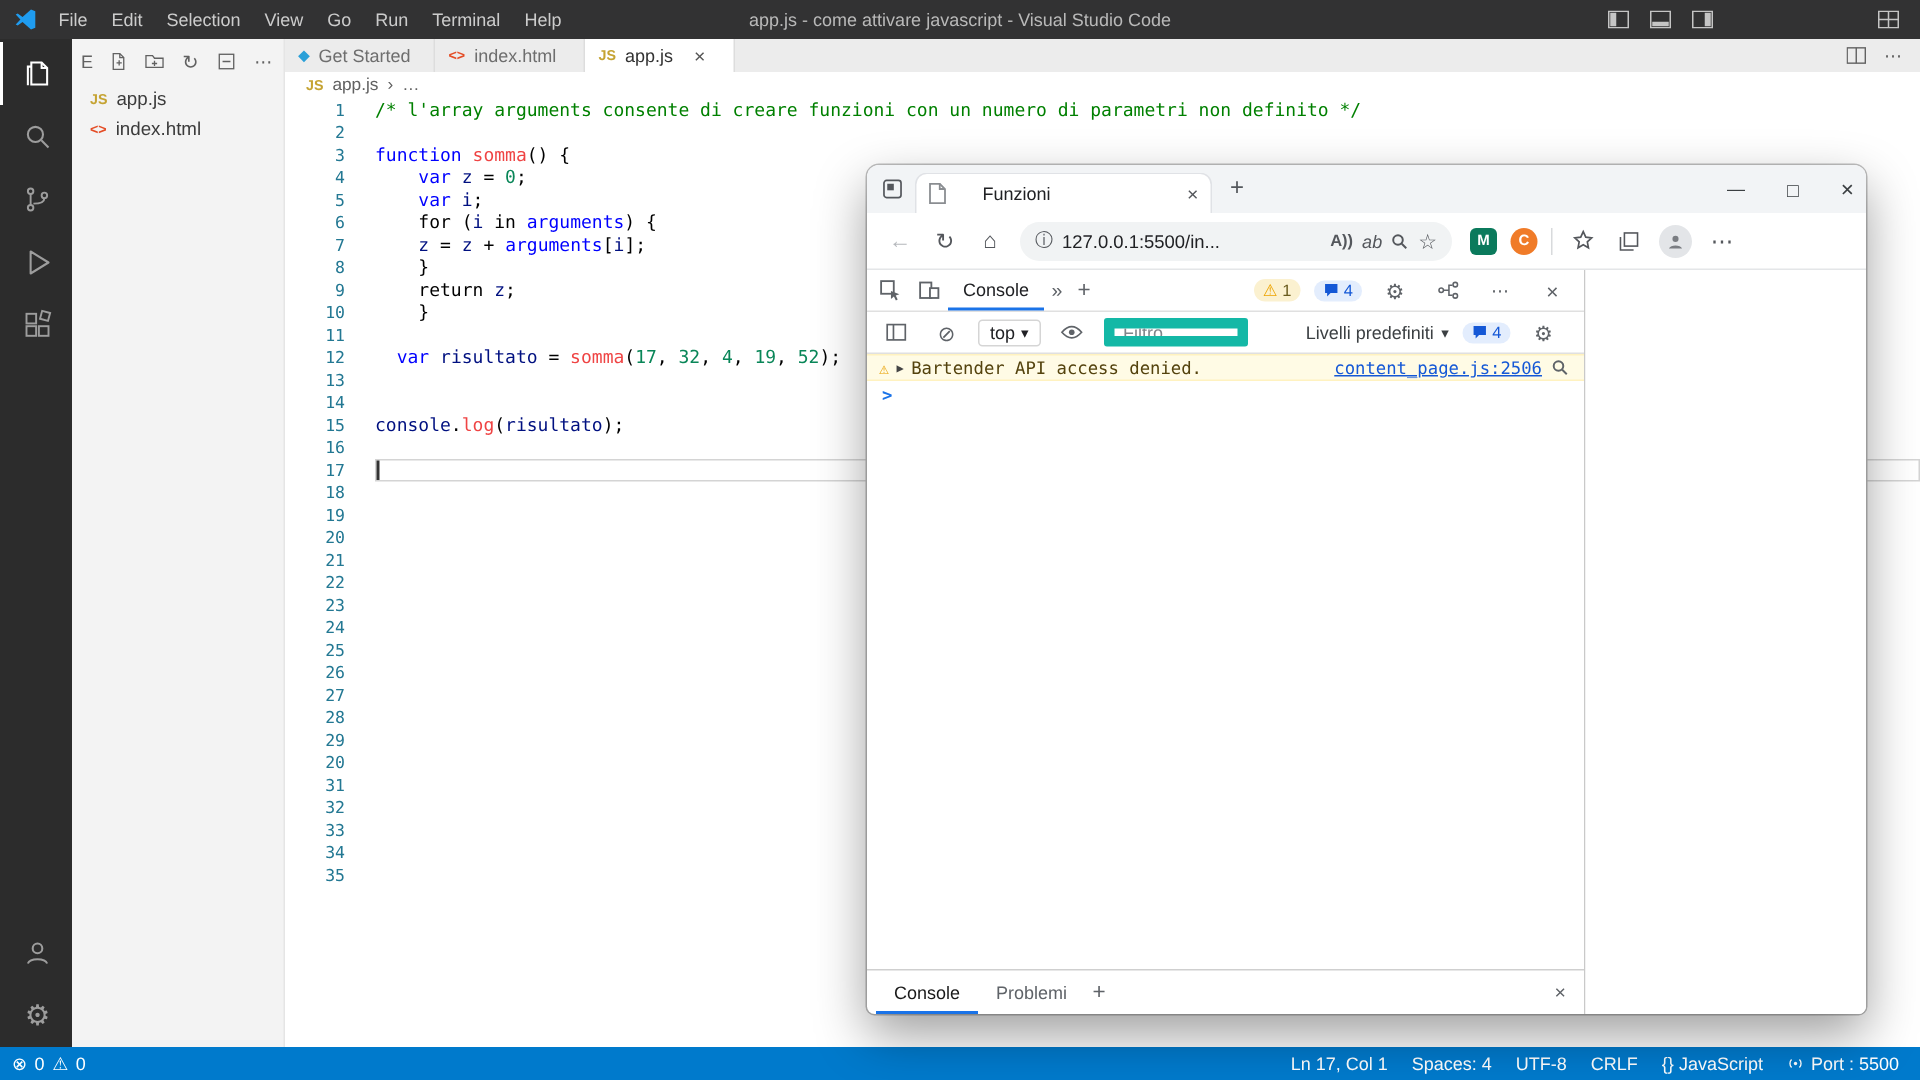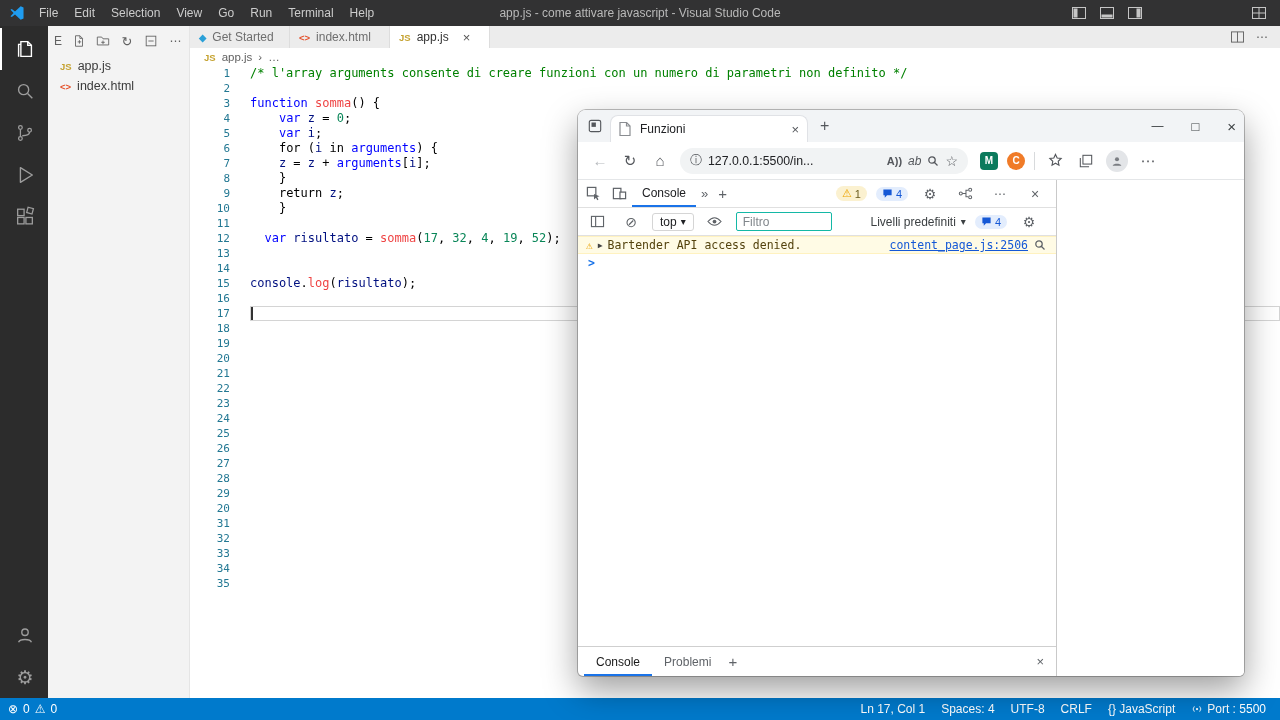--- a/index.html
+++ b/index.html
@@ -51,21 +51,21 @@
   .sb-right{margin-left:auto;display:flex;align-items:center;gap:16px;padding-right:14px}
   .sb-item{display:flex;align-items:center;gap:4px;cursor:default;white-space:nowrap}
   .sb-glyph{font-size:12px}
 
   
   .edge{position:absolute;left:578px;top:110px;width:666px;height:566px;background:#fff;border-radius:8px 8px 5px 5px;
         box-shadow:0 14px 34px rgba(0,0,0,.38),0 0 0 1px #bfbfbf;display:flex;flex-direction:column;overflow:hidden;z-index:10}
   .e-titlebar{flex:0 0 32px;background:#f2f4f6;display:flex;align-items:flex-end;padding:0 10px;position:relative}
   .tab-actions-ic{align-self:center;margin-right:8px;color:#54575c;display:flex}
   .e-tab{height:27px;width:198px;background:#ffffff;border:1px solid #e0e2e6;border-bottom:none;border-radius:8px 8px 0 0;
-         display:flex;align-items:center;gap:9px;padding:0 8px;font-size:12px;color:#202124}
+         display:flex;align-items:center;gap:24px;padding:0 8px;font-size:12px;color:#202124}
   .e-tab .grow{flex:1}
   .e-newtab{align-self:center;margin-left:12px;color:#54575c;font-size:16px;line-height:1}
   .e-wc{position:absolute;right:8px;top:0;height:32px;display:flex;align-items:center;gap:28px;color:#3c4043;font-size:12px}
   .e-navbar{flex:0 0 38px;background:#ffffff;border-bottom:1px solid #e4e6e8;display:flex;align-items:center;gap:2px;padding:0 8px}
   .nav-ic{width:28px;height:28px;display:flex;align-items:center;justify-content:center;color:#54575c;font-size:15px;border-radius:4px}
   .nav-ic.disabled{color:#b6b9bd}
   .addr{height:26px;width:288px;background:#f1f3f4;border-radius:14px;display:flex;align-items:center;gap:6px;padding:0 10px;margin:0 4px;font-size:12.3px;color:#202124}
   .addr .grow{flex:1}
   .addr-ic{color:#54575c;font-size:12px;display:flex;align-items:center}
   .read-aloud{font-size:11px;color:#54575c;font-weight:700}
@@ -82,21 +82,21 @@
   .dt-tab{height:100%;padding:0 10px;display:flex;align-items:center;color:#202124;border-bottom:2px solid #1a73e8}
   .chev{font-size:13px;padding:0 5px}
   .plus{font-size:15px;padding:0 5px}
   .r-cluster{margin-left:auto;display:flex;align-items:center;gap:9px;padding-right:8px}
   .badge-pill{display:flex;align-items:center;gap:3px;border-radius:9px;padding:1px 6px;font-size:11px}
   .badge-warn{background:#fbf1d0;color:#695b1e}
   .badge-warn .tri{color:#eda400;font-size:11px}
   .badge-msgs{background:#e3edfd;color:#1558d6}
   .dt-toolbar{flex:0 0 28px;display:flex;align-items:center;gap:8px;border-bottom:1px solid #e0e0e0;padding:0 6px;color:#3c4043}
   .top-select{display:flex;align-items:center;gap:4px;border:1px solid #d5d5d5;border-radius:3px;padding:1px 7px;background:#fff;color:#202124}
-  .filter-input{border:1px solid #14b8a6;border-radius:2px;height:19px;width:96px;font-size:12px;padding:0 6px;color:#202124;font-family:"Liberation Sans",sans-serif}
+  .filter-input{border:7px solid #14b8a6;border-radius:2px;height:19px;width:96px;font-size:12px;padding:0 6px;color:#202124;font-family:"Liberation Sans",sans-serif}
   .filter-input::placeholder{color:#80868b}
   .levels{display:flex;align-items:center;gap:5px;color:#3c4043}
 
   .dt-console{flex:1;display:flex;flex-direction:column;font-family:"DejaVu Sans Mono",monospace;font-size:11.5px;overflow:hidden}
   .msg{min-height:18px;display:flex;align-items:center;border-bottom:1px solid #f0f0f0;padding:0 10px 0 20px;color:#202124}
   .msg.value .txt{color:#1c00cf}
   .msg .src{margin-left:auto;color:#1558d6;text-decoration:underline;padding-left:10px;white-space:nowrap}
   .msg.warning{background:#fffbe5;border-top:1px solid #fff2c0;border-bottom:1px solid #fff2c0;padding-left:8px;color:#54430e}
   .warn-tri{color:#e8a000;margin-right:5px;font-size:11px}
   .expand{color:#444;font-size:8px;margin-right:5px}

